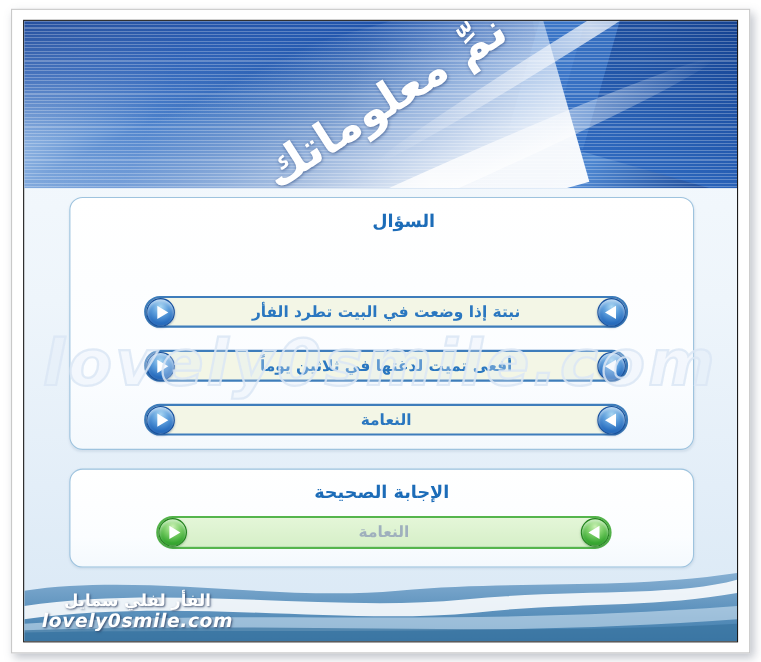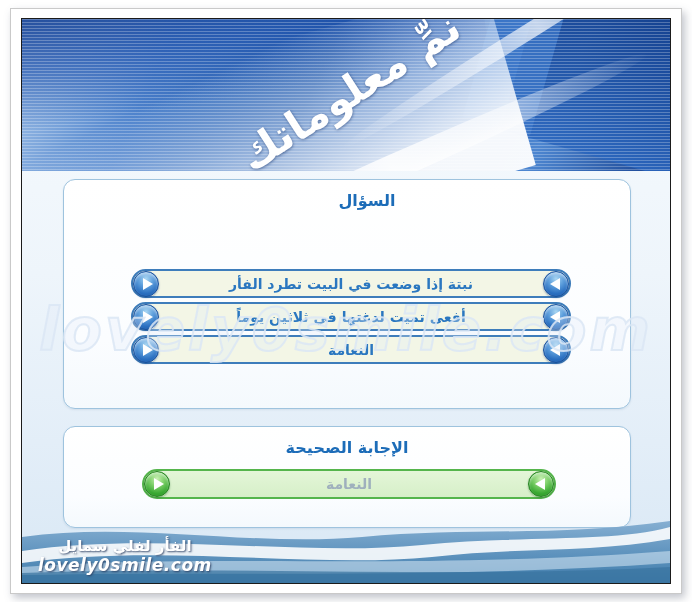--- a/index.html
+++ b/index.html
@@ -37,28 +37,28 @@
                    background:repeating-linear-gradient(180deg, rgba(255,255,255,.26) 0 1px, rgba(255,255,255,0) 1px 3px); }
   .logo { position:absolute; left:178px; top:48px; width:300px; text-align:center;
           transform:rotate(-33deg); color:#ffffff; font-size:42px; font-weight:bold;
           text-shadow:0 1px 3px rgba(10,40,100,.55); z-index:5; white-space:nowrap; }
 
   
   .panel { position:absolute; left:41px; width:568px; border:1px solid #9ec3de;
            border-radius:12px; background:linear-gradient(180deg,#ffffff 0%, #fbfdff 70%, #f4f9fd 100%);
            box-shadow:0 1px 2px rgba(120,150,180,.18); }
   .panel-q { top:160px; height:230px;padding-left:40px; }
-  .panel-a { top:407px; height:102px; }
+  .panel-a { top:407px; height:90px; }
   .panel-title { margin-top:11px; text-align:center; color:#1c6cb8;
                  font-size:16px; font-weight:bold; direction:rtl; }
   .question-text { margin-top:17px; text-align:center; color:#e0781e;
                    font-size:15px; font-weight:bold; direction:rtl; }
 
   .options { position:absolute; left:67px; top:89px; width:440px;
-             display:flex; flex-direction:column; gap:4px;justify-content:space-between; }
+             display:flex; flex-direction:column; gap:20px;justify-content:space-between; }
   .pill { position:relative; height:29px; background:#f3f6e6;
           border:2px solid #3e7dbb; border-radius:15px;
           display:flex; align-items:center; justify-content:center;
           color:#2a77c0; font-size:14px; font-weight:bold; direction:rtl; cursor:pointer; }
 
   .orb { position:absolute; top:50%; transform:translateY(-50%);
          width:26px; height:26px; border-radius:50%;
          display:flex; align-items:center; justify-content:center; cursor:pointer; }
   .orb.left  { left:0px; }
   .orb.right { right:0px; }

